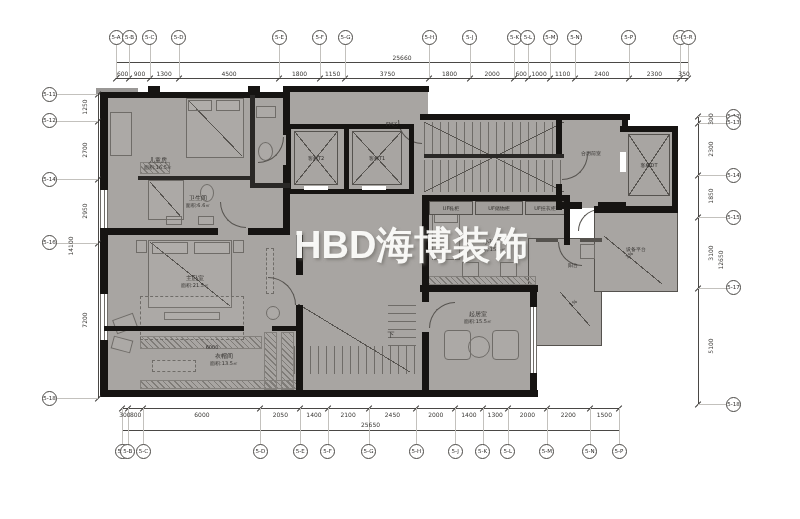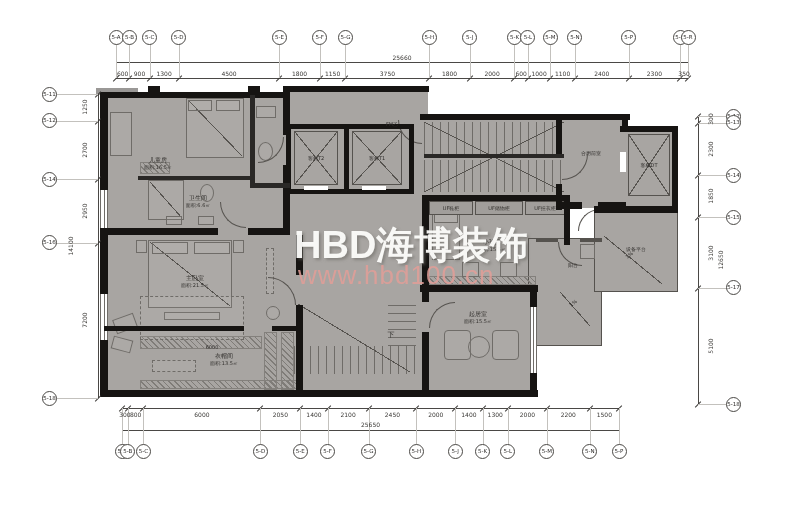--- a/index.html
+++ b/index.html
@@ -227,21 +227,20 @@
     <div class="slabel" style="left:558px;top:262px;width:30px">阳台</div>
 
     <div class="slabel" style="left:380px;top:121px;width:24px">FM乙</div>
     <div class="slabel" style="left:384px;top:330px;width:14px;font-size:7px">下</div>
     <div class="slabel" style="left:622px;top:252px;width:14px;transform:rotate(-40deg)">1%</div>
     <div class="slabel" style="left:566px;top:300px;width:14px;transform:rotate(-40deg)">1%</div>
     <div class="slabel" style="left:190px;top:344px;width:44px">6000</div>
   </div>
 
   <div class="wm-brand">HBD海博装饰</div>
-  <div class="wm-site">www.hbd100.cn</div>
 
   <div class="axis" id="ax-top">
       <div class="axline" style="left: 0px; top: 48px; width: 572px; height: 1px;"></div>
       <div class="axline" style="left: 0px; top: 32px; width: 572px; height: 1px;"></div>
       <div class="axtick" style="left: -4px; top: 47.5px;"></div>
       <div class="axlead" style="left: 0px; top: 14px; width: 1px; height: 34px;"></div>
       <div class="axbub" style="left: -7.5px; top: 0px;">5-A</div>
       <div class="axtick" style="left: 9.43249px; top: 47.5px;"></div>
       <div class="axlead" style="left: 13.4325px; top: 14px; width: 1px; height: 34px;"></div>
       <div class="axbub" style="left: 5.93249px; top: 0px;">5-B</div>

